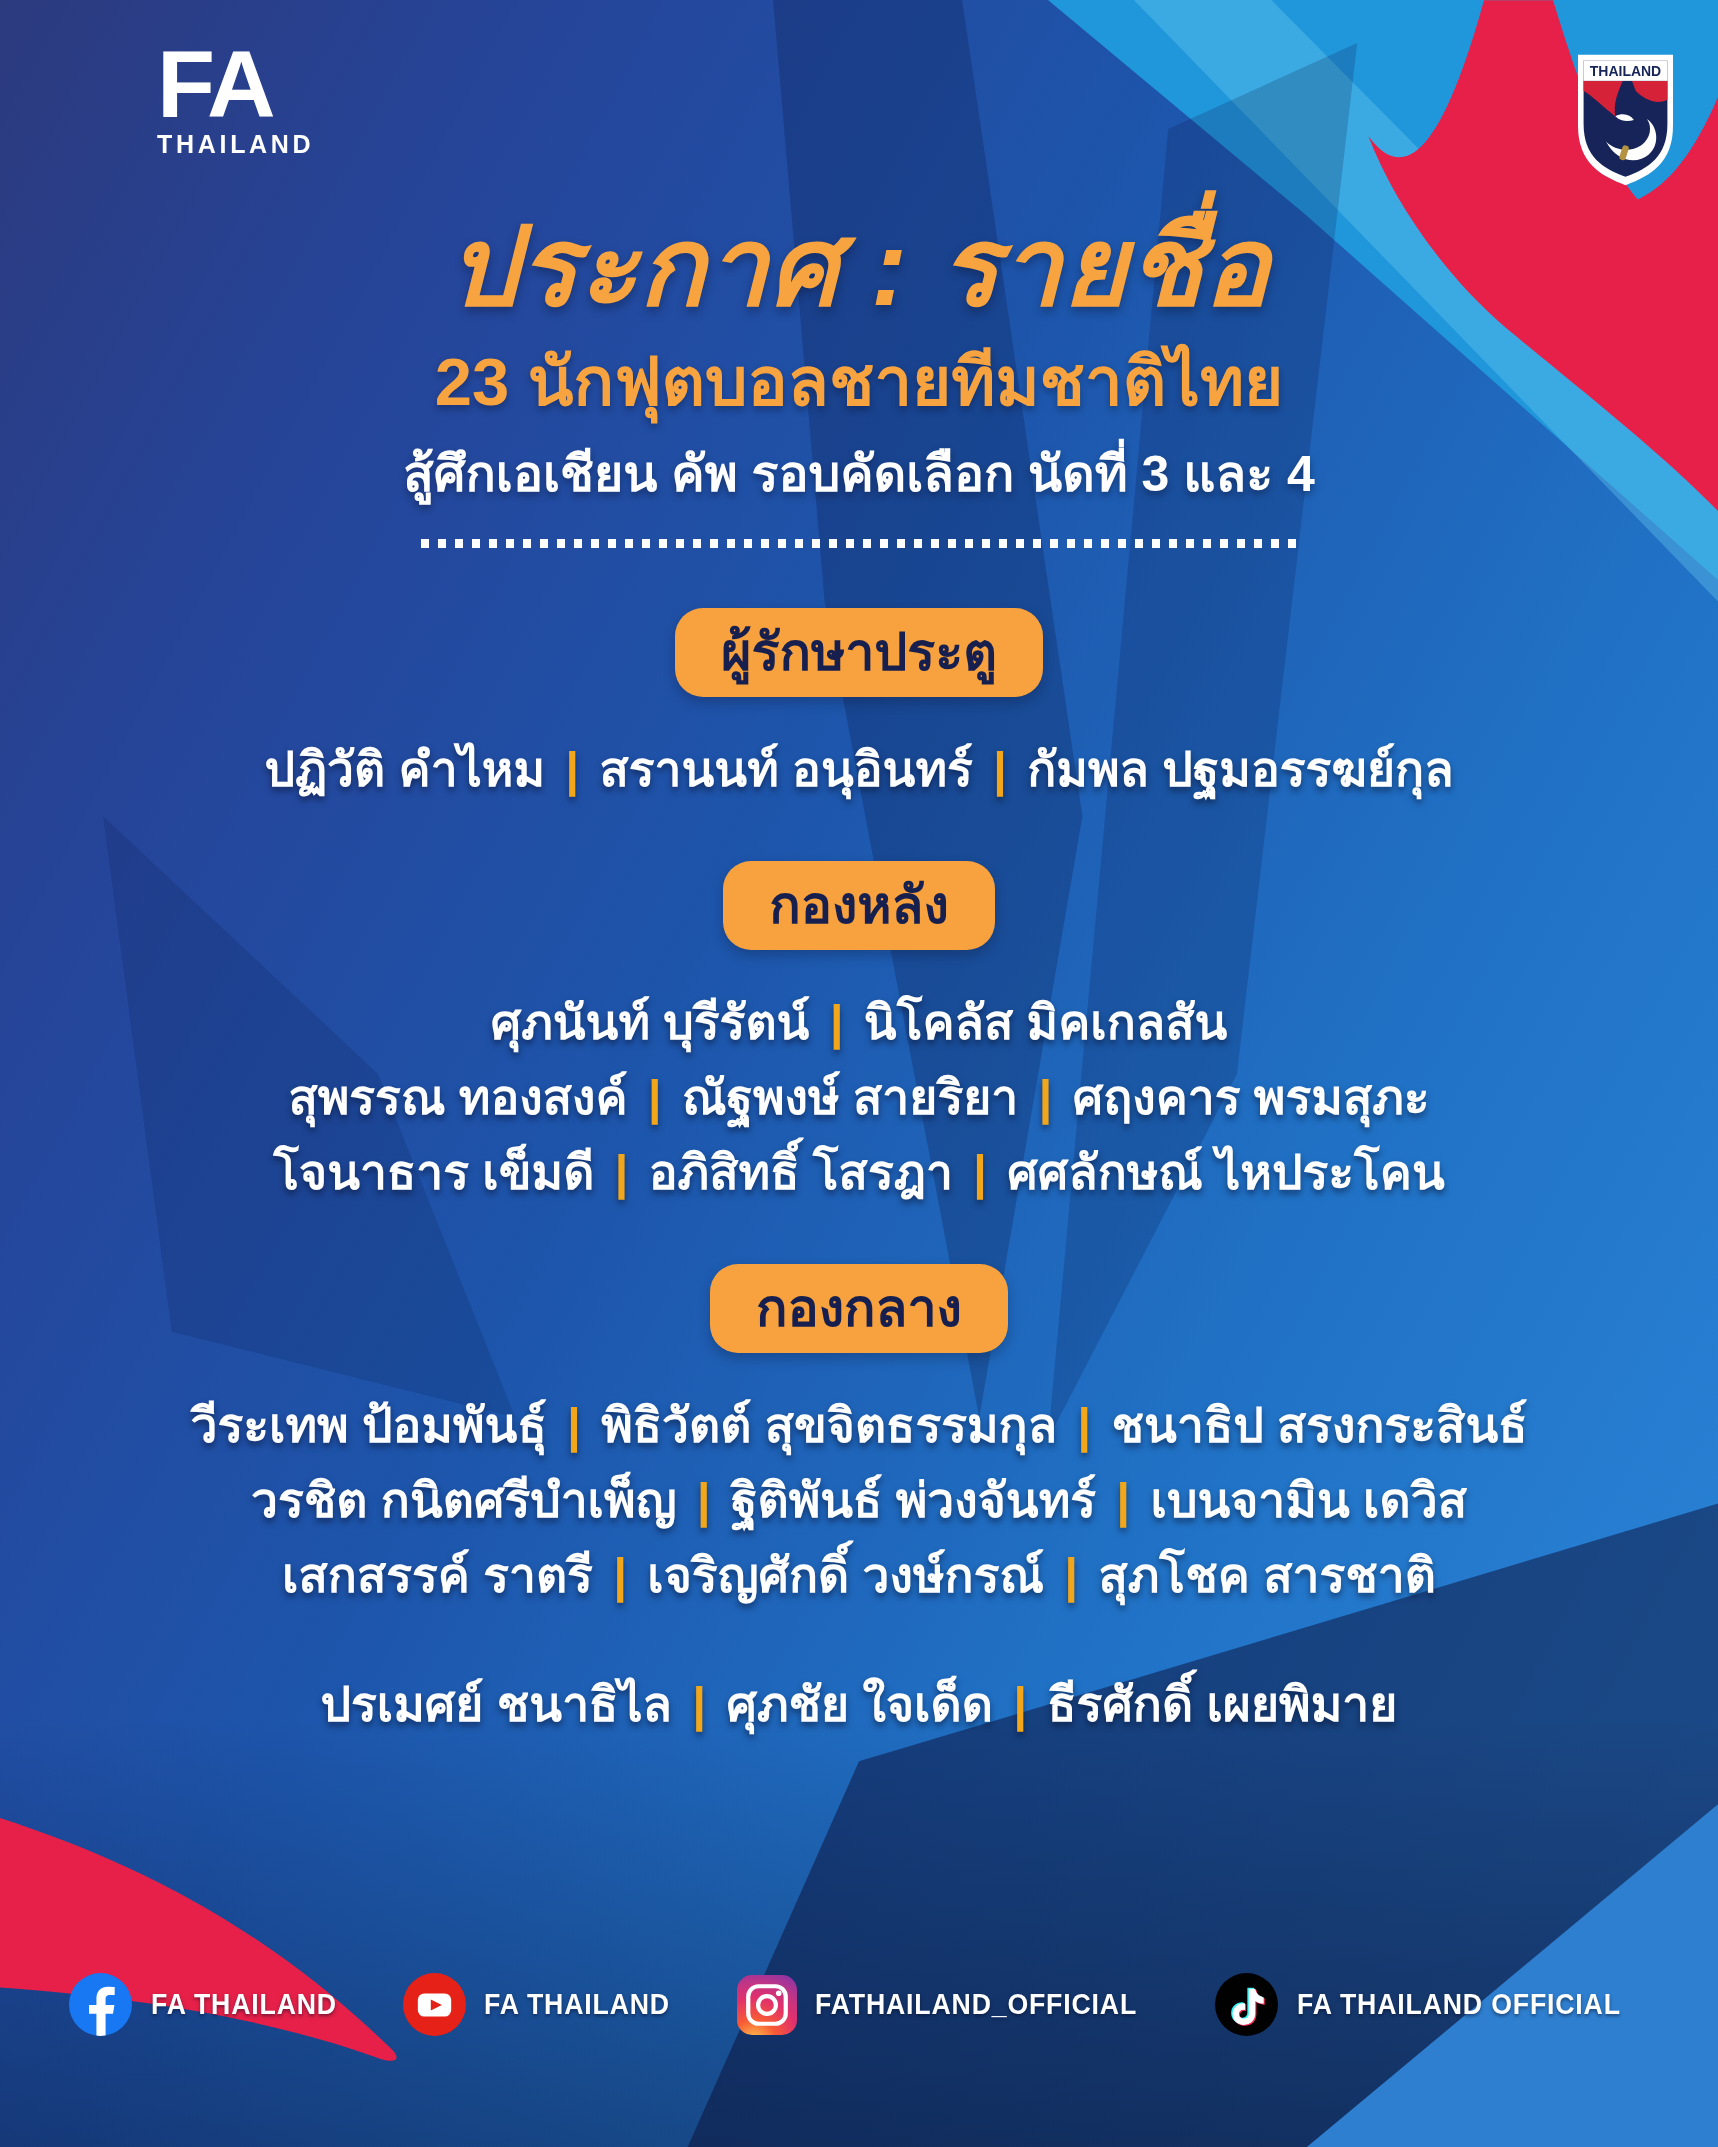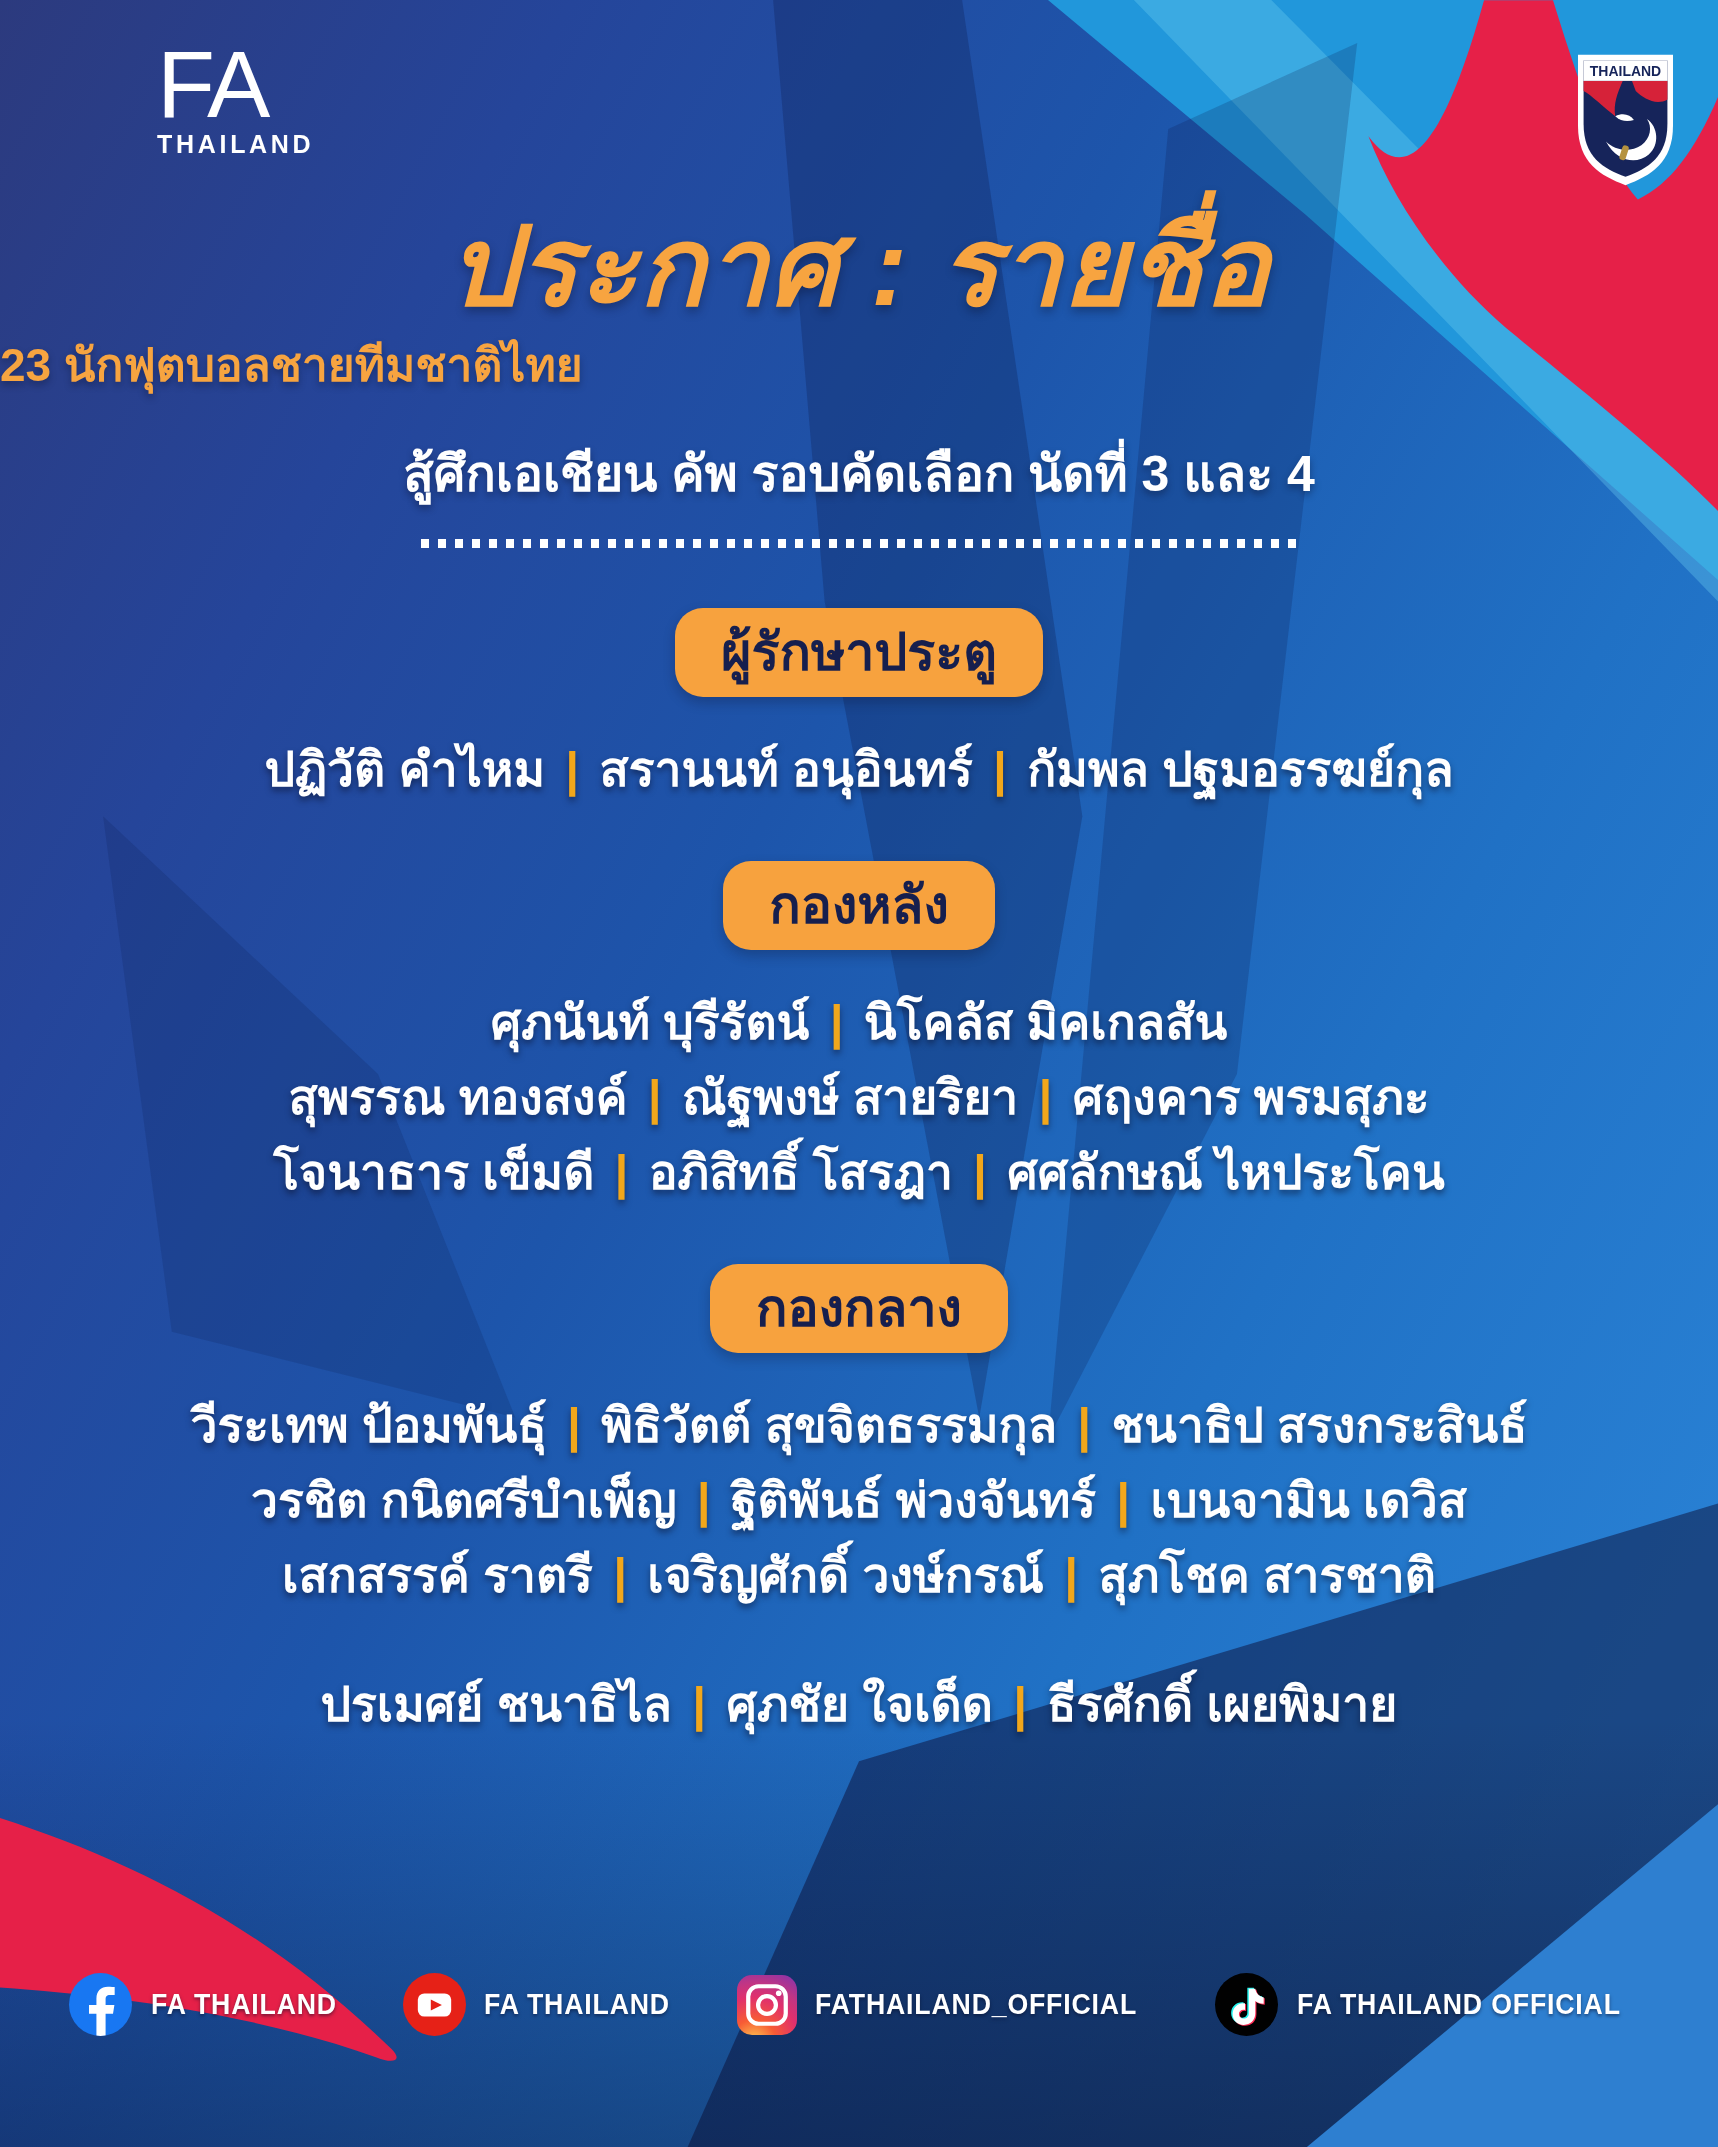--- a/index.html
+++ b/index.html
@@ -15,30 +15,30 @@
   .lightblue-main{background:#2197db;clip-path:polygon(61% 0,100% 0,100% 27%,76% 10%);}
   .wing-a{background:rgba(10,22,70,.26);clip-path:polygon(45% 0,56% 0,63% 38%,57% 66%,48% 28%);}
   .wing-b{background:rgba(10,22,70,.20);clip-path:polygon(68% 6%,79% 2%,72% 50%,61% 67%);}
   .wing-c{background:rgba(12,26,80,.18);clip-path:polygon(6% 38%,22% 50%,30% 66%,10% 62%);}
   .bottom-dark{background:rgba(14,20,62,.52);clip-path:polygon(50% 82%,100% 70%,100% 100%,40% 100%);}
   .bottom-fade{background:linear-gradient(to bottom,transparent 80%,rgba(8,12,40,.38) 100%);}
   .br-bright{background:#2e7fd0;clip-path:polygon(100% 84%,100% 100%,76% 100%);}
   .swoosh-svg{position:absolute;left:0;top:0;pointer-events:none;}
   
   .fa-logo{position:absolute;left:157px;top:41px;color:#fff;text-align:left;}
-  .fa-logo .fa{font-size:95px;font-weight:400;line-height:.92;letter-spacing:-2.8px;}
+  .fa-logo .fa{font-size:95px;font-weight:700;line-height:.92;letter-spacing:-2.8px;}
   .fa-logo .th{font-size:25px;font-weight:800;letter-spacing:3.7px;margin-top:1.9px;}
   
   .crest{position:absolute;left:1574px;top:52px;width:103px;height:136px;}
   
   .title{position:absolute;left:0;top:179px;width:100%;text-align:center;
     color:#f7a440;font-size:110px;font-weight:800;letter-spacing:0.9px;
     text-shadow:0 4.7px 9.3px rgba(10,14,40,.35);font-style:italic;}
-  .subtitle{position:absolute;left:0;top:328px;width:100%;text-align:left;
-    color:#f7a440;font-size:46px;font-weight:800;text-shadow:0 3.7px 7.5px rgba(10,14,40,.35);}
+  .subtitle{position:absolute;left:0;top:328px;width:100%;text-align:center;
+    color:#f7a440;font-size:67px;font-weight:800;text-shadow:0 3.7px 7.5px rgba(10,14,40,.35);}
   .tagline{position:absolute;left:0;top:434px;width:100%;text-align:center;
     color:#ffffff;font-size:50px;font-weight:700;text-shadow:0 3.7px 7.5px rgba(10,14,40,.4);}
   .dots{position:absolute;top:539px;left:50%;transform:translateX(-50%);
     width:876px;height:9.3px;
     background:repeating-linear-gradient(90deg,#fff 0 8.4px,transparent 8.4px 17px);}
   
   .sections{position:absolute;left:0;top:608px;width:100%;text-align:center;}
   .section{margin-bottom:54px;}
   .pill{display:inline-block;background:#f7a23e;color:#161f4e;
     font-size:52px;font-weight:800;line-height:65px;padding:12px 46px;

